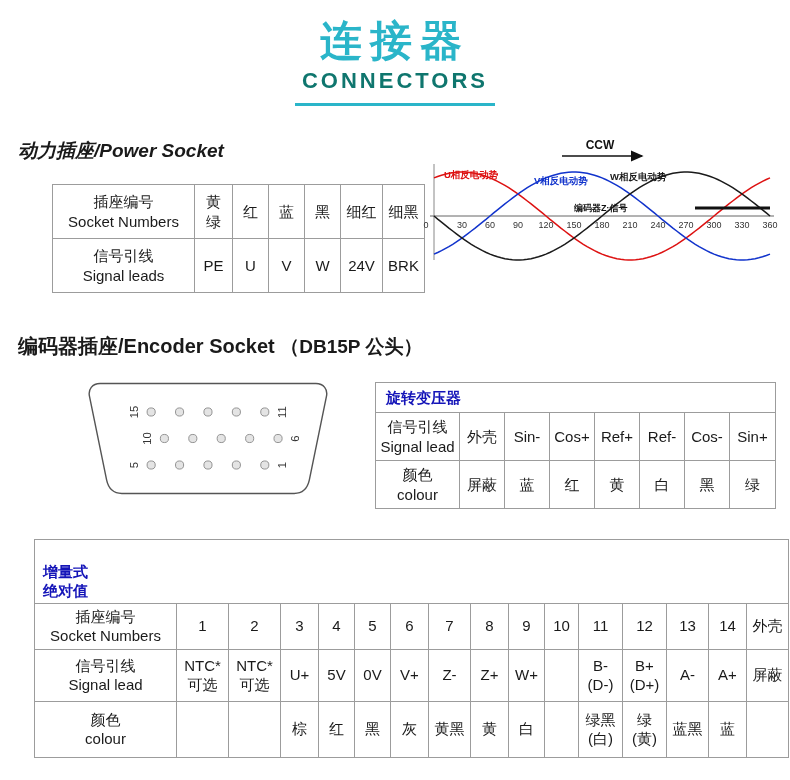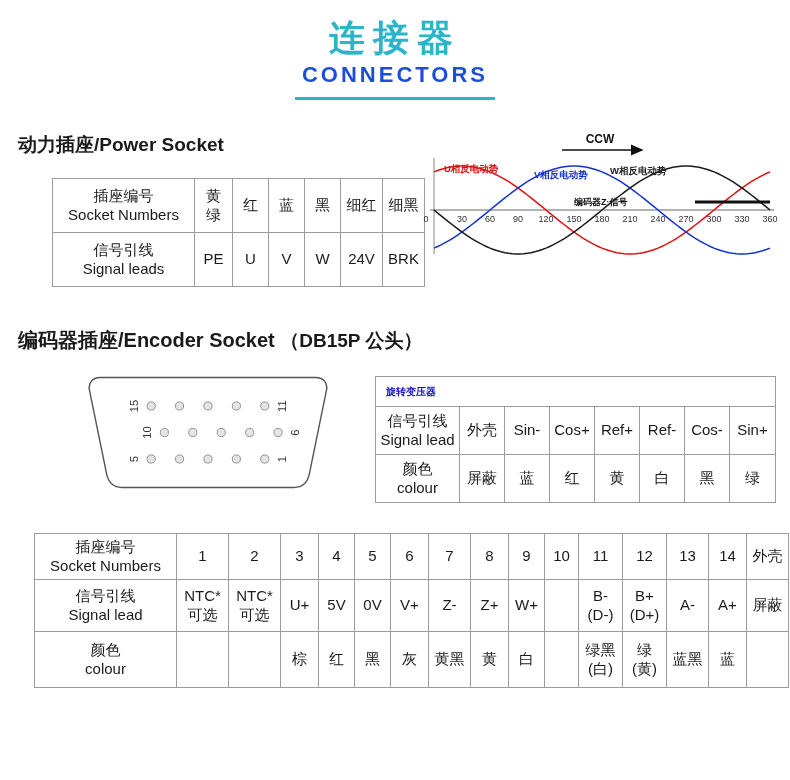--- a/index.html
+++ b/index.html
@@ -1,52 +1,52 @@
 <!DOCTYPE html>
 <html><head>
 <meta charset="utf-8">
 <style>
   * { box-sizing: border-box; }
   body { margin:0; background:#ffffff; font-family:"Liberation Sans","DejaVu Sans",sans-serif; color:#1a1a1a; }
   .page { position:relative; width:790px; height:780px; background:#fff; overflow:hidden; }
 
   
   .hdr { text-align:center; padding-top:18px; }
-  .title-cn { font-size:36px; font-weight:bold; color:#2ab5c9; letter-spacing:8px; line-height:1.1; }
-  .title-en { font-size:22px; font-weight:bold; color:#1d4ed8; letter-spacing:3px; margin-top:4px; }
+  .title-cn { font-size:42px; font-weight:bold; color:#2ab5c9; letter-spacing:8px; line-height:1.1; }
+  .title-en { font-size:22px; font-weight:bold; color:#0f766e; letter-spacing:3px; margin-top:4px; }
   .title-rule { width:200px; height:3px; background:#2ab5c9; margin:9px auto 0; }
 
   h2.sec { font-size:19px; font-weight:bold; margin:0; color:#1a1a1a; }
 
   
   table.grid { border-collapse:collapse; table-layout:fixed;margin-left:34px; }
   table.grid td { border:1px solid #9c9c9c; text-align:center; vertical-align:middle;
                   font-size:15px; white-space:pre-line; padding:2px; line-height:1.3; color:#1a1a1a; }
   td.lbl { font-size:14px; }
 
   
   .row-a { display:flex; padding:0 18px; margin-top:32px; }
   .power-block { width:372px; }
-  .power-block h2 { margin-bottom:20px; }
+  .power-block h2 { margin-bottom:20px;font-style:italic; }
   .power-table { width:372px; }
   .power-table td { height:54px; }
   .phase-block { margin-left:28px; flex:1; }
   .phase-block h2 { margin-bottom:4px; }
 
   
   .enc-h { padding:0 18px; margin-top:40px; font-size:20px; font-weight:bold; }
   .enc-h .note { font-weight:bold; font-size:19px; }
 
   
   .row-b { display:flex; align-items:flex-start; padding:0 18px; margin-top:16px; }
   .db15-wrap { margin-left:38px; }
   .resolver-table { width:400px; margin-left:auto; margin-top:6px; }
   .resolver-table td { height:48px; }
   .resolver-table td.title-cell { height:30px; text-align:left; padding-left:10px;
-                                  color:#1414b8; font-weight:bold; font-size:10px; }
+                                  color:#1414b8; font-weight:bold; font-size:15px; }
 
   
   .main-table { width:754px; margin:30px 18px 0; }
   .main-table td.type-cell { height:28px; text-align:left; padding-left:8px; }
   .main-table td.type-cell span { color:#1414b8; font-weight:bold; font-size:15px; }
   .main-table td.type-cell span:first-child { margin-right:28px; }
   tr.r1 td { height:46px; }
   tr.r2 td { height:52px; }
   tr.r3 td { height:56px; }
 
@@ -238,20 +238,26 @@
       <col style="width:38px">
         <col style="width:36px">
         <col style="width:34px">
         <col style="width:44px">
       <col style="width:44px">
         <col style="width:42px">
         <col style="width:38px">
         <col style="width:42px">
     </colgroup>
     <tbody>
+        <tr>
+      <td class="type-cell" colspan="16">
+        <span>增量式</span>
+        <span>绝对值</span>
+      </td>
+    </tr>
     <tr class="r1">
       <td class="lbl">插座编号
 Socket Numbers</td>
       <td>1</td>
       <td>2</td>
       <td>3</td>
       <td>4</td>
       <td>5</td>
       <td>6</td>
       <td>7</td>

